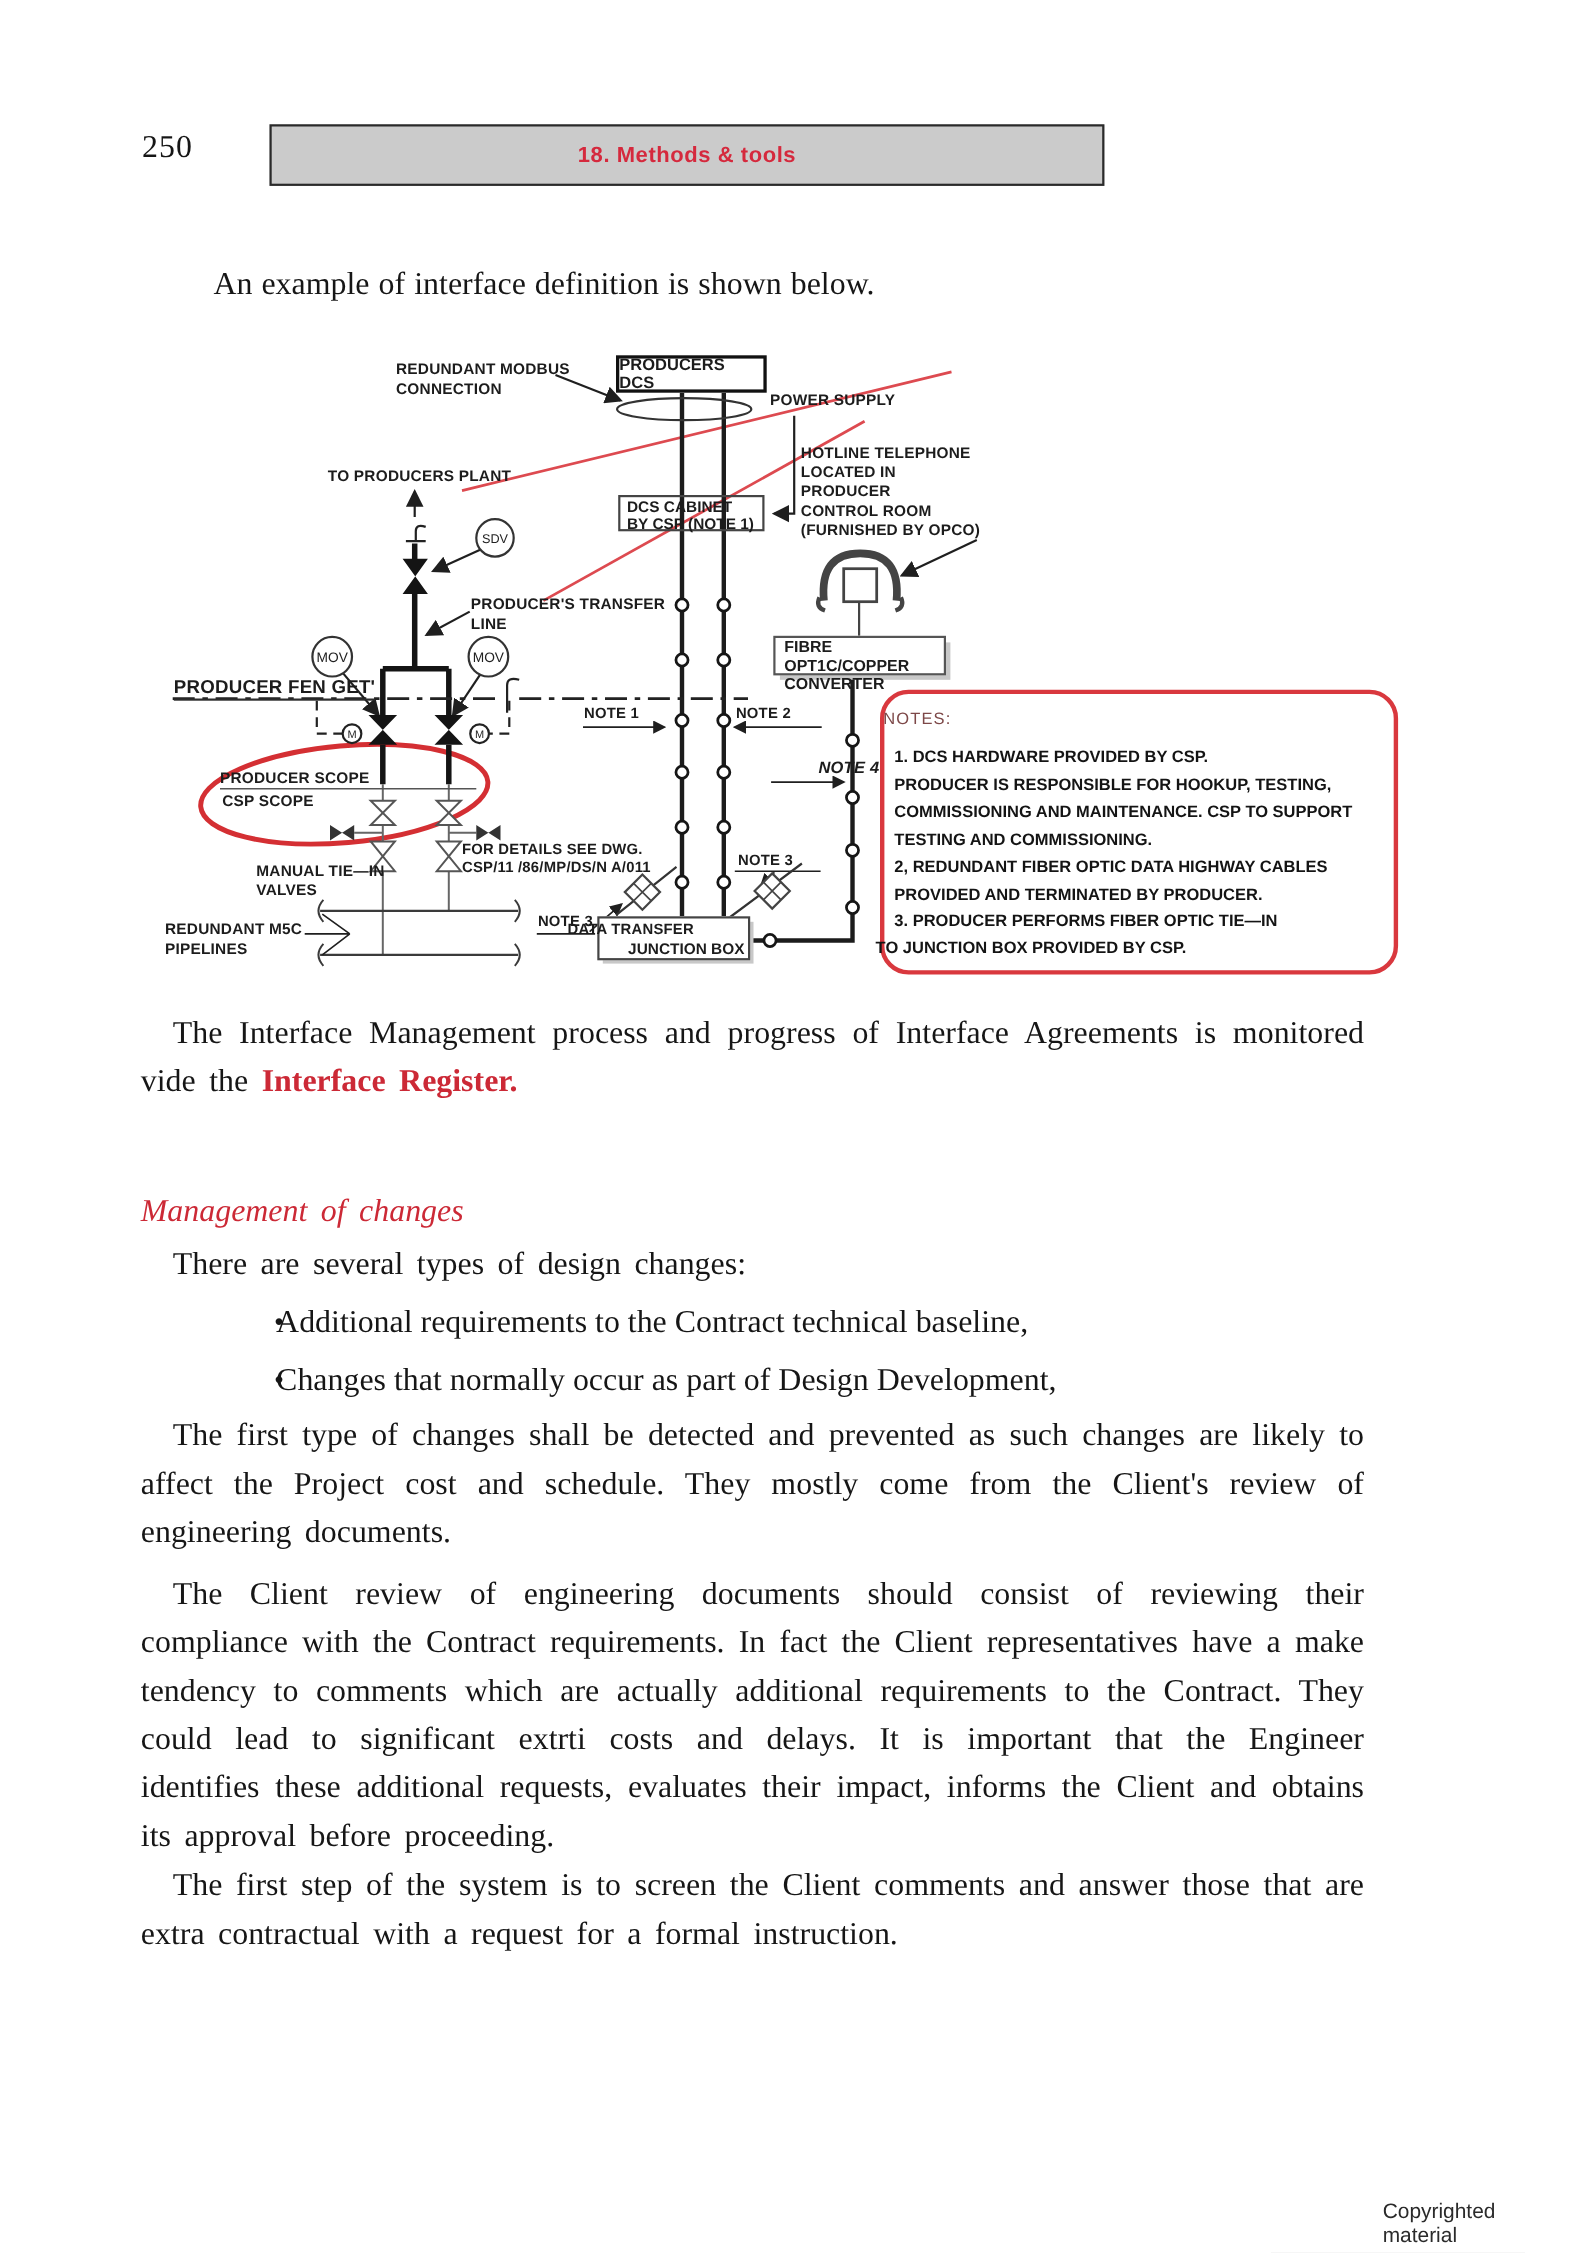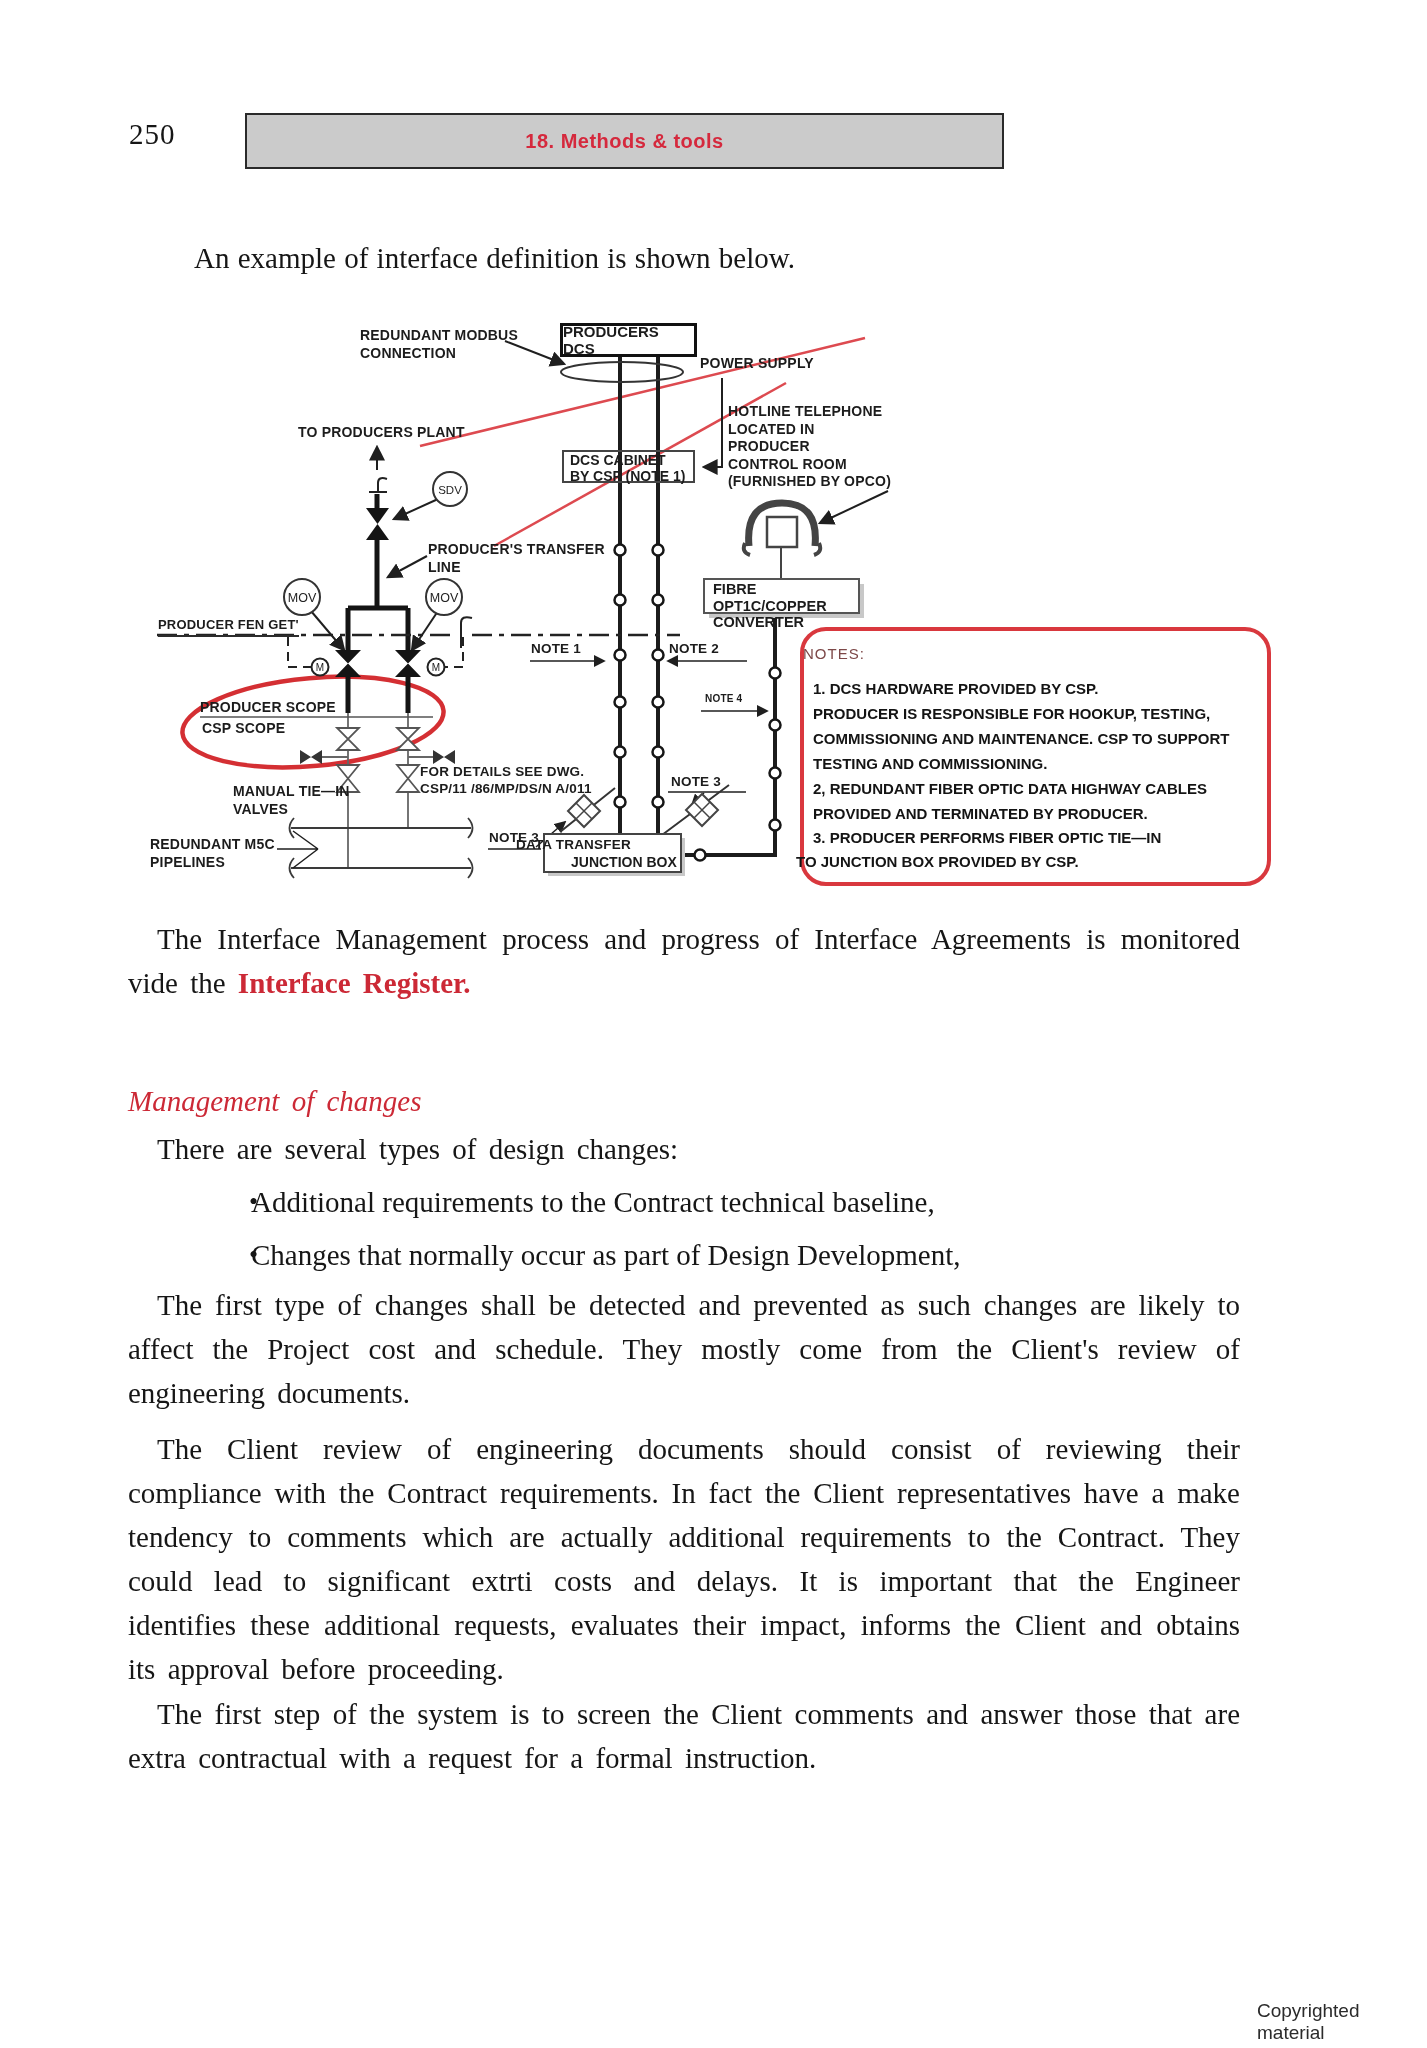--- a/index.html
+++ b/index.html
@@ -175,32 +175,32 @@
 CONNECTION</div>
     <div class="dlabel" style="left:700px;top:355px;">POWER SUPPLY</div>
     <div class="dlabel" style="left:728px;top:403px;">HOTLINE TELEPHONE
 LOCATED IN
 PRODUCER
 CONTROL ROOM
 (FURNISHED BY OPCO)</div>
     <div class="dlabel" style="left:298px;top:424px;">TO PRODUCERS PLANT</div>
     <div class="dlabel" style="left:428px;top:541px;">PRODUCER'S TRANSFER
 LINE</div>
-    <div class="dlabel underline" style="left:158px;top:616px;font-size:13px;">PRODUCER FEN GET'</div>
+    <div class="dlabel underline" style="left:158px;top:616px;font-size:17px;">PRODUCER FEN GET'</div>
     <div class="dlabel" style="left:200px;top:699px;">PRODUCER SCOPE</div>
     <div class="dlabel" style="left:202px;top:720px;">CSP SCOPE</div>
     <div class="dlabel" style="left:233px;top:783px;">MANUAL TIE—IN
 VALVES</div>
     <div class="dlabel" style="left:420px;top:763px;font-size:13.5px;line-height:17px;">FOR DETAILS SEE DWG.
 CSP/11 /86/MP/DS/N A/011</div>
     <div class="dlabel" style="left:150px;top:836px;">REDUNDANT  M5C
 PIPELINES</div>
     <div class="dlabel" style="left:531px;top:640px;font-size:13.5px;">NOTE 1</div>
     <div class="dlabel" style="left:669px;top:640px;font-size:13.5px;">NOTE 2</div>
-    <div class="dlabel" style="left:705px;top:690px;font-size:10px;">NOTE  4</div>
+    <div class="dlabel" style="left:744px;top:690px;font-size:15px;font-style:italic;">NOTE  4</div>
     <div class="dlabel" style="left:489px;top:829px;font-size:13.5px;">NOTE 3</div>
     <div class="dlabel" style="left:671px;top:773px;font-size:13.5px;">NOTE 3</div>
     <div class="dlabel" style="left:516px;top:836px;font-size:13.5px;">DATA TRANSFER</div>
 
     <div class="notesbox"></div>
     <div class="notestitle">NOTES:</div>
     <div class="noteline" style="top:680px;">1. DCS HARDWARE PROVIDED BY CSP.</div>
     <div class="noteline" style="top:705px;">PRODUCER IS RESPONSIBLE FOR HOOKUP, TESTING,</div>
     <div class="noteline" style="top:730px;">COMMISSIONING AND MAINTENANCE. CSP TO SUPPORT</div>
     <div class="noteline" style="top:755px;">TESTING AND COMMISSIONING.</div>

